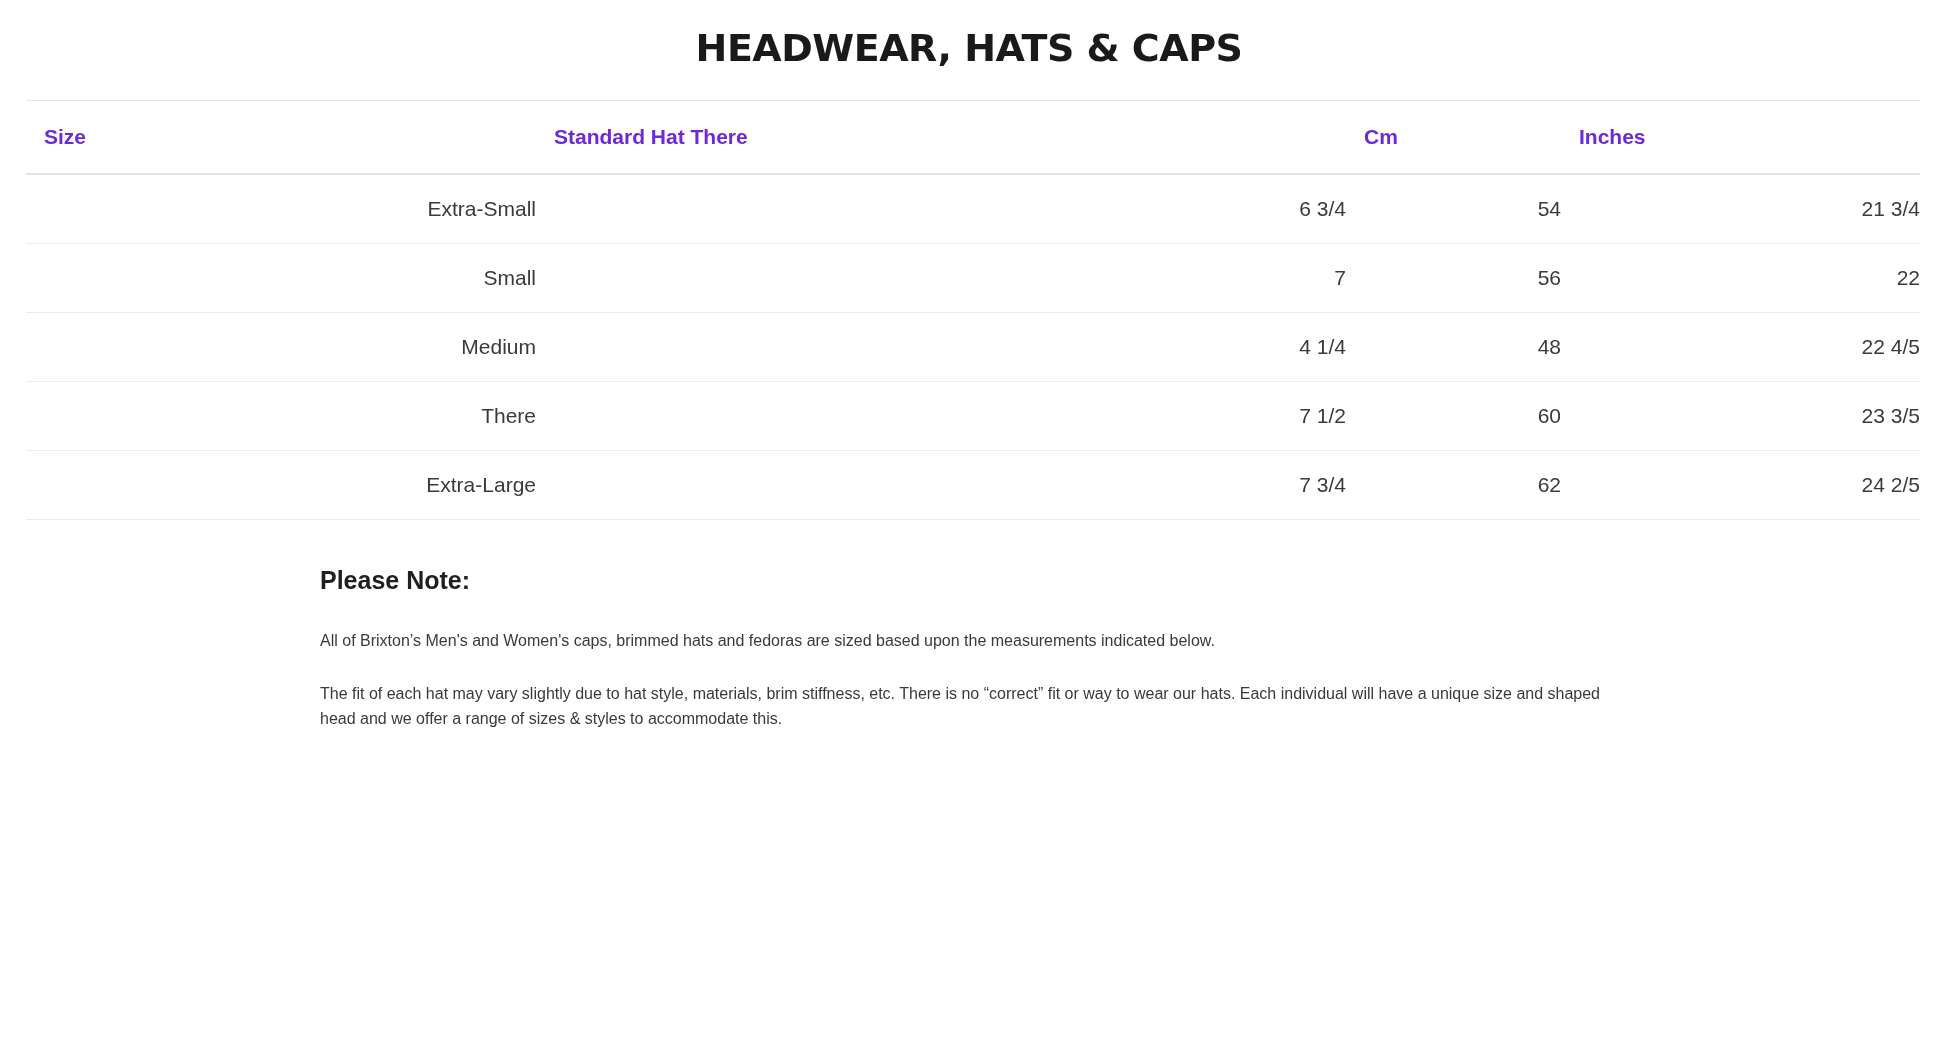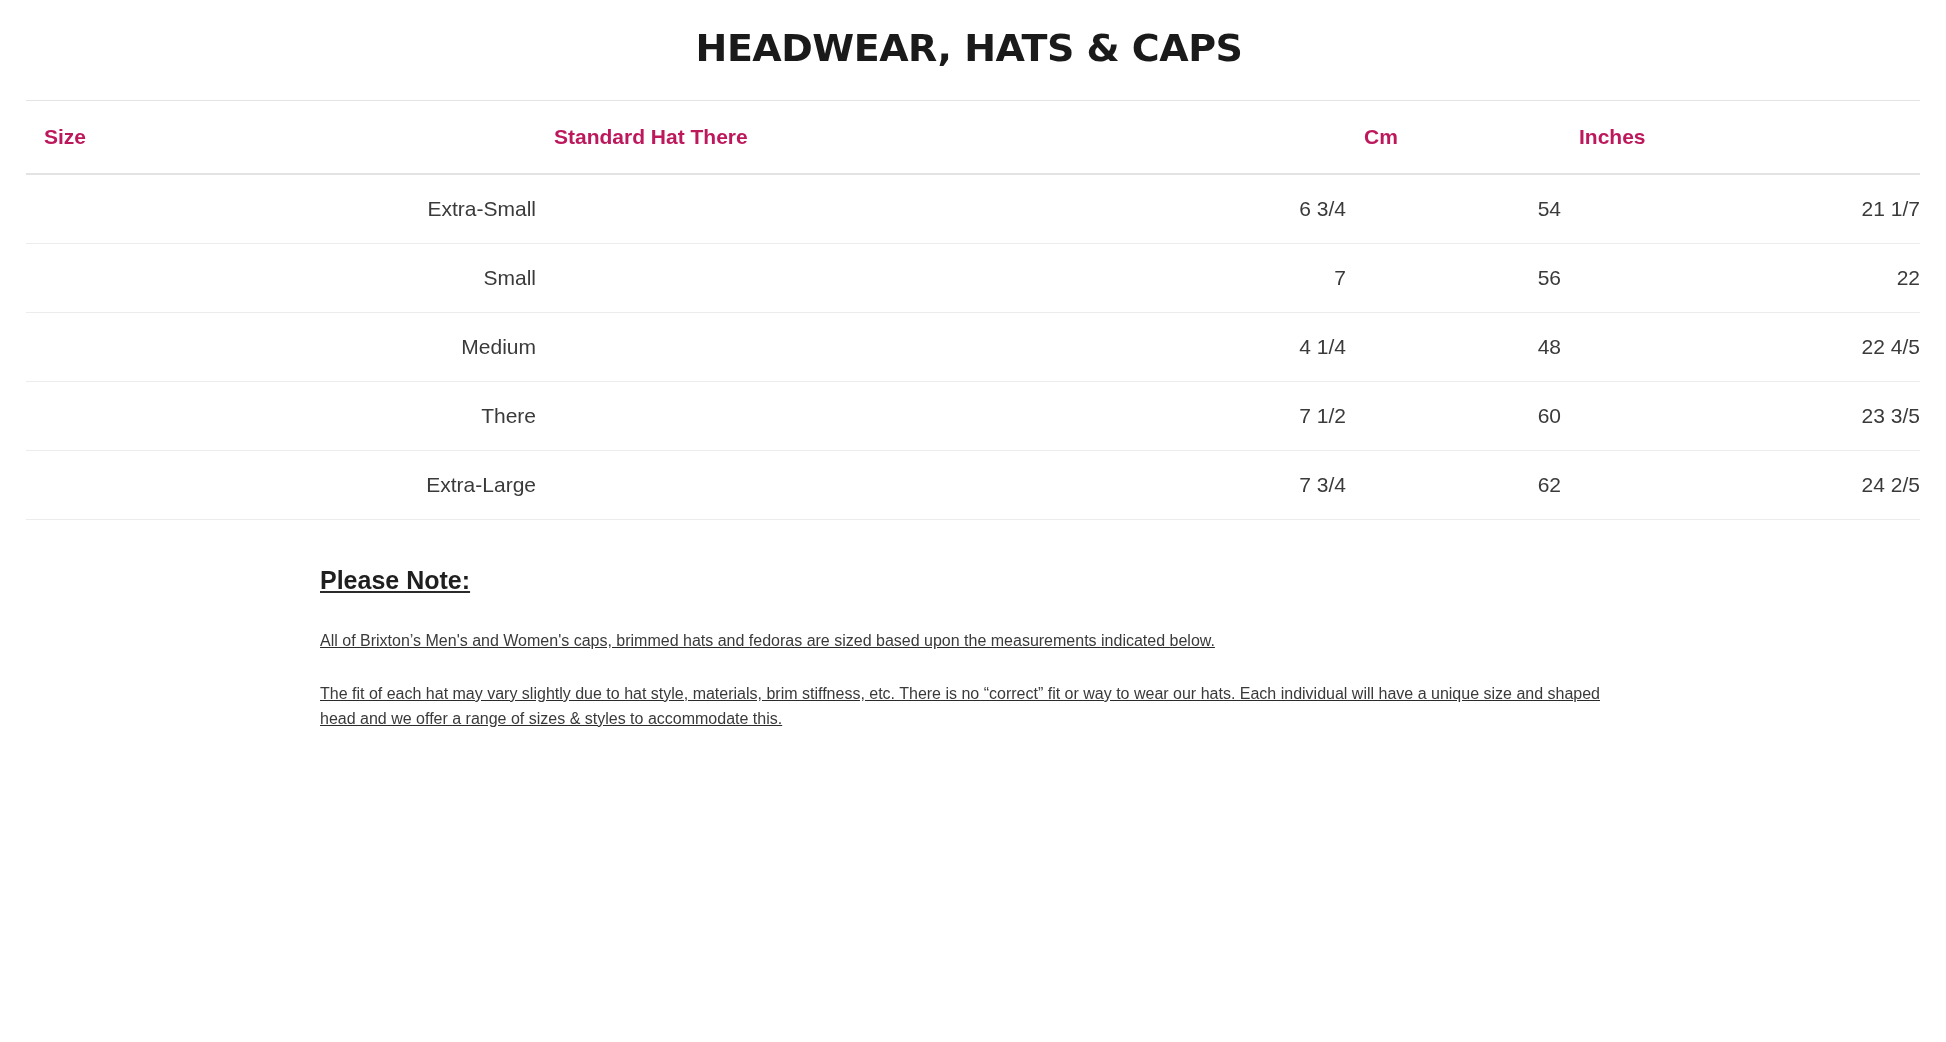--- a/index.html
+++ b/index.html
@@ -35,21 +35,21 @@
   }
   table.size-table {
     width: 100%;
     border-collapse: collapse;
     table-layout: fixed;
   }
   table.size-table thead th {
     text-align: left;
     font-size: 21px;
     font-weight: 700;
-    color: #be185d;
+    color: #6d28d9;
     padding: 24px 0 24px 18px;
     border-top: 1px solid #e3e3e3;
     border-bottom: 2px solid #e3e3e3;
     white-space: nowrap;
   }
   table.size-table tbody td {
     text-align: right;
     font-size: 21px;
     font-weight: 400;
     color: #3a3a3a;
@@ -58,21 +58,20 @@
   }
   col.c-size    { width: 510px; }
   col.c-std     { width: 810px; }
   col.c-cm      { width: 215px; }
   col.c-inches  { width: 359px; }
 
   .notes {
     margin: 46px 0 0 0;
     padding-left: 320px;
     padding-right: 40px;
-    text-decoration: underline;
   }
   .notes h2 {
     font-size: 25px;
     font-weight: 700;
     color: #1f1f1f;
     margin: 0 0 34px 0;
   }
   .notes p {
     font-size: 16px;
     line-height: 1.55;
@@ -102,21 +101,21 @@
           <th>Standard Hat There</th>
           <th>Cm</th>
           <th>Inches</th>
         </tr>
       </thead>
       <tbody>
         <tr>
           <td>Extra-Small</td>
           <td>6 3/4</td>
           <td>54</td>
-          <td>21 1/7</td>
+          <td>21 3/4</td>
         </tr>
         <tr>
           <td>Small</td>
           <td>7</td>
           <td>56</td>
           <td>22</td>
         </tr>
         <tr>
           <td>Medium</td>
           <td>4 1/4</td>

